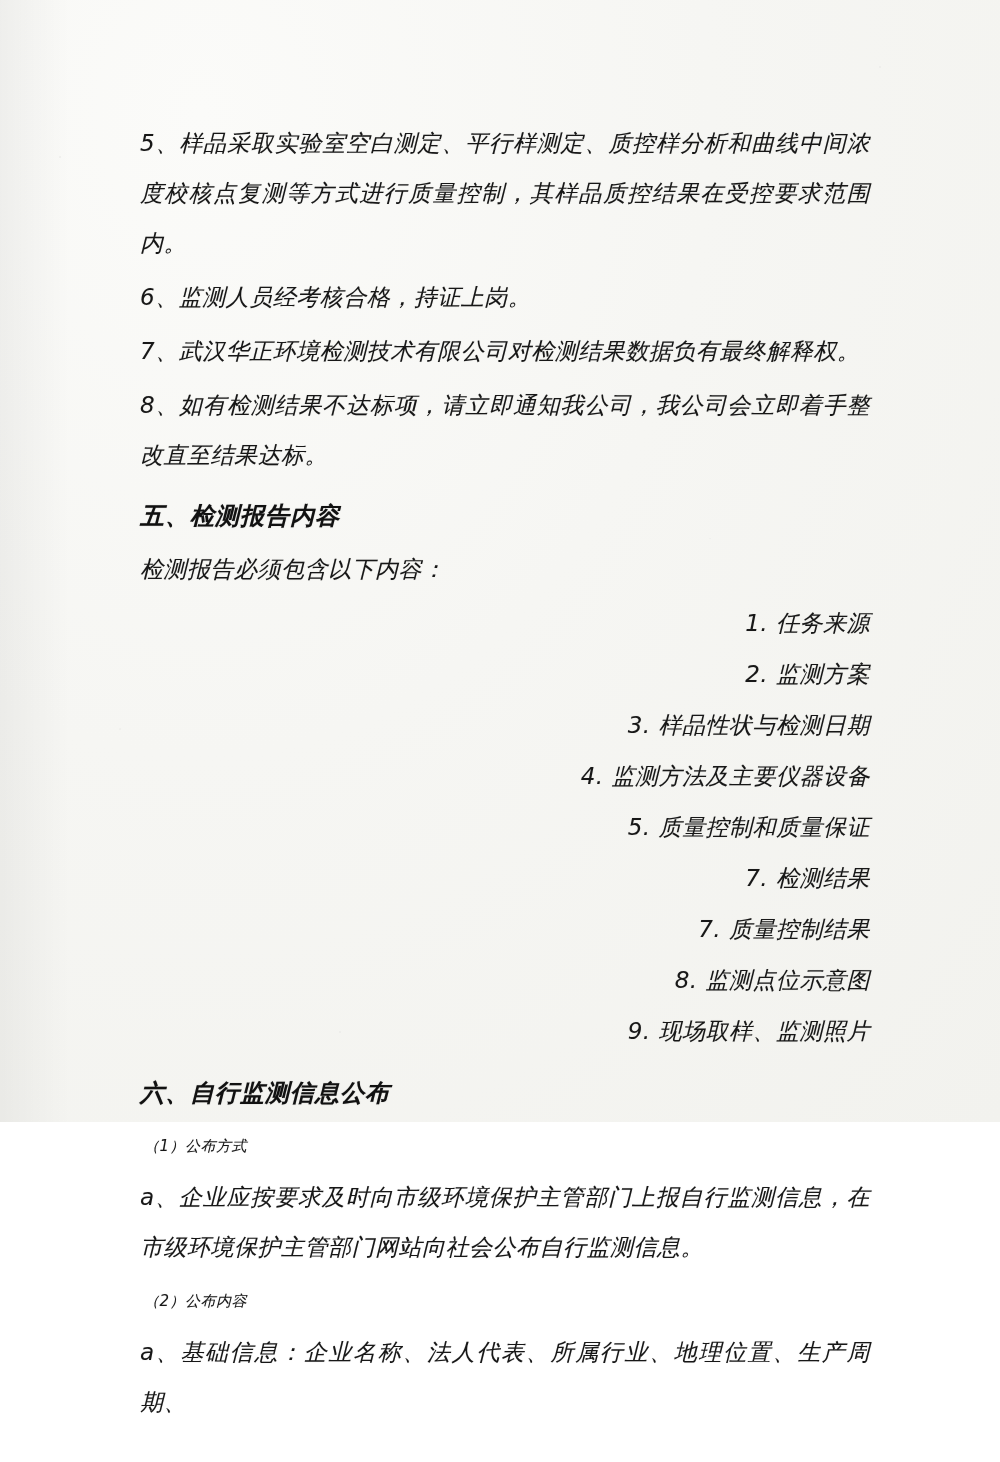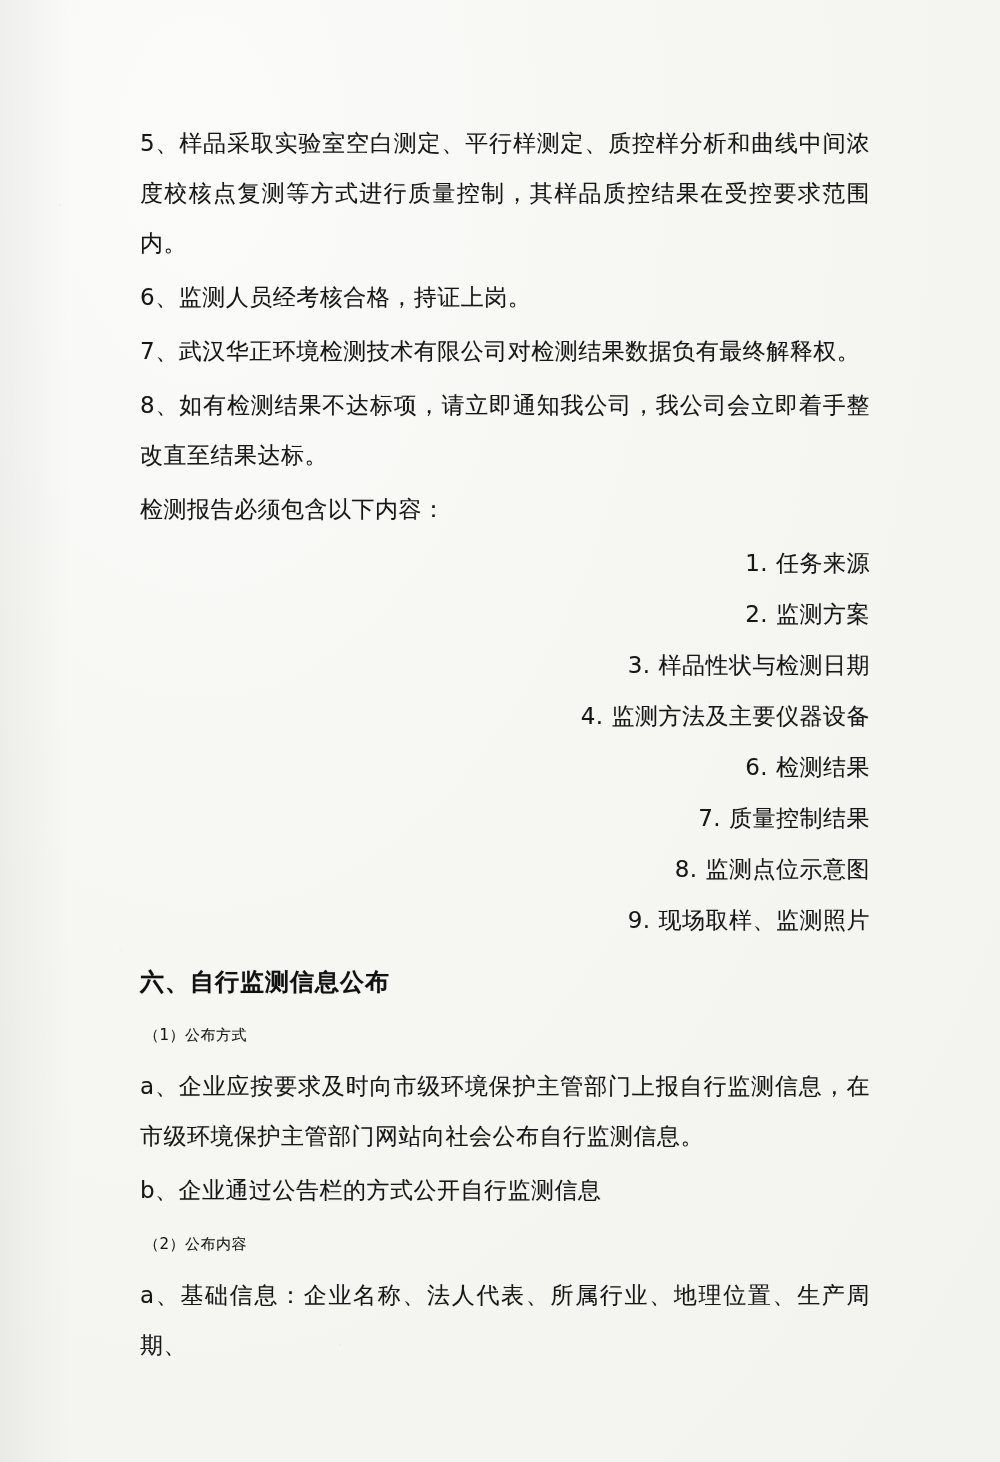--- a/index.html
+++ b/index.html
@@ -10,24 +10,25 @@
     width: 1000px;
     height: 1462px;
     background: #ffffff;
     font-family: "DejaVu Sans", "Liberation Sans", sans-serif;
     overflow: hidden;
   }
   
   .page {
     position: relative;
     width: 1000px;
-    height: 1462px;
+    height: 1122px;
     background:
       radial-gradient(ellipse at 20% 10%, #fbfbf9 0%, #f6f6f3 45%, #f2f2ee 100%);
     box-sizing: border-box;
+    font-style: italic;
   }
   
   .page::before {
     content: "";
     position: absolute;
     inset: 0;
     pointer-events: none;
     background-image:
       radial-gradient(circle at 6% 14%, rgba(120,120,120,0.07) 0 1px, transparent 1px),
       radial-gradient(circle at 88% 6%, rgba(120,120,120,0.06) 0 1px, transparent 1px),
@@ -100,36 +101,37 @@
 <body>
 
 <div class="page">
   <div class="content">
 
     <p class="para">5、样品采取实验室空白测定、平行样测定、质控样分析和曲线中间浓度校核点复测等方式进行质量控制，其样品质控结果在受控要求范围内。</p>
     <p class="para">6、监测人员经考核合格，持证上岗。</p>
     <p class="para">7、武汉华正环境检测技术有限公司对检测结果数据负有最终解释权。</p>
     <p class="para">8、如有检测结果不达标项，请立即通知我公司，我公司会立即着手整改直至结果达标。</p>
 
+    <h2 class="heading">五、检测报告内容</h2>
     <p class="para">检测报告必须包含以下内容：</p>
 
     <div class="block">
       <p class="listline">1. 任务来源</p>
       <p class="listline">2. 监测方案</p>
       <p class="listline">3. 样品性状与检测日期</p>
       <p class="listline">4. 监测方法及主要仪器设备</p>
-      <p class="listline">6. 检测结果</p>
+      <p class="listline">5. 质量控制和质量保证</p>
+      <p class="listline">7. 检测结果</p>
       <p class="listline">7. 质量控制结果</p>
       <p class="listline">8. 监测点位示意图</p>
       <p class="listline">9. 现场取样、监测照片</p>
     </div>
 
     <h2 class="heading">六、自行监测信息公布</h2>
 
     <p class="sub">（1）公布方式</p>
     <p class="para">a、企业应按要求及时向市级环境保护主管部门上报自行监测信息，在市级环境保护主管部门网站向社会公布自行监测信息。</p>
-    <p class="para">b、企业通过公告栏的方式公开自行监测信息</p>
 
     <p class="sub">（2）公布内容</p>
     <p class="para">a、基础信息：企业名称、法人代表、所属行业、地理位置、生产周期、</p>
 
   </div>
 </div>
 
 </body></html>

